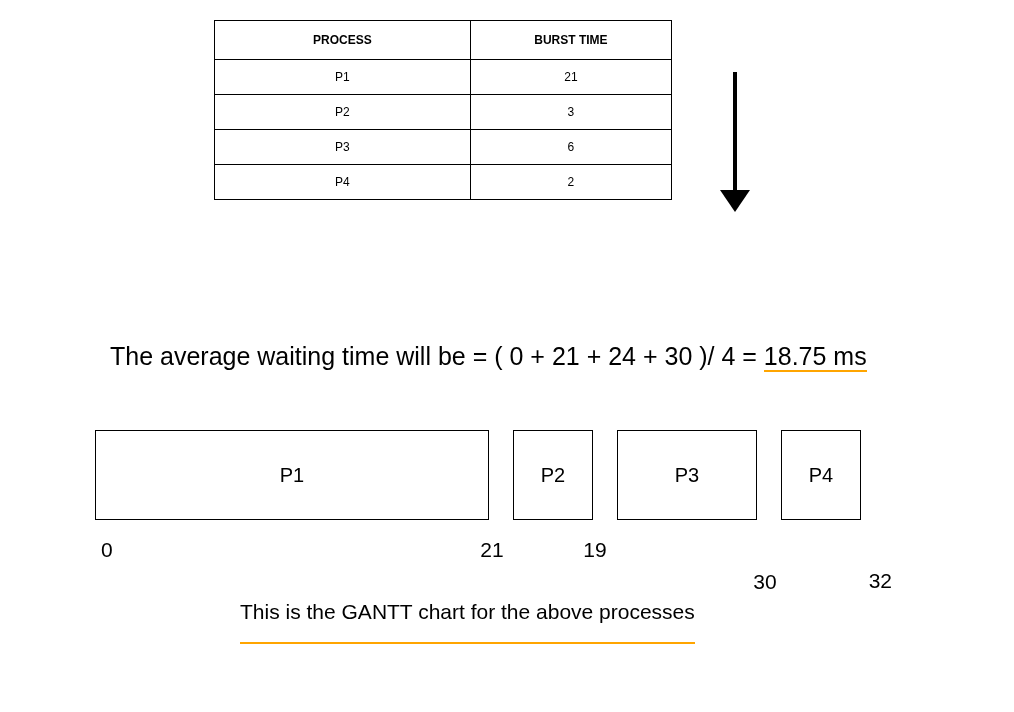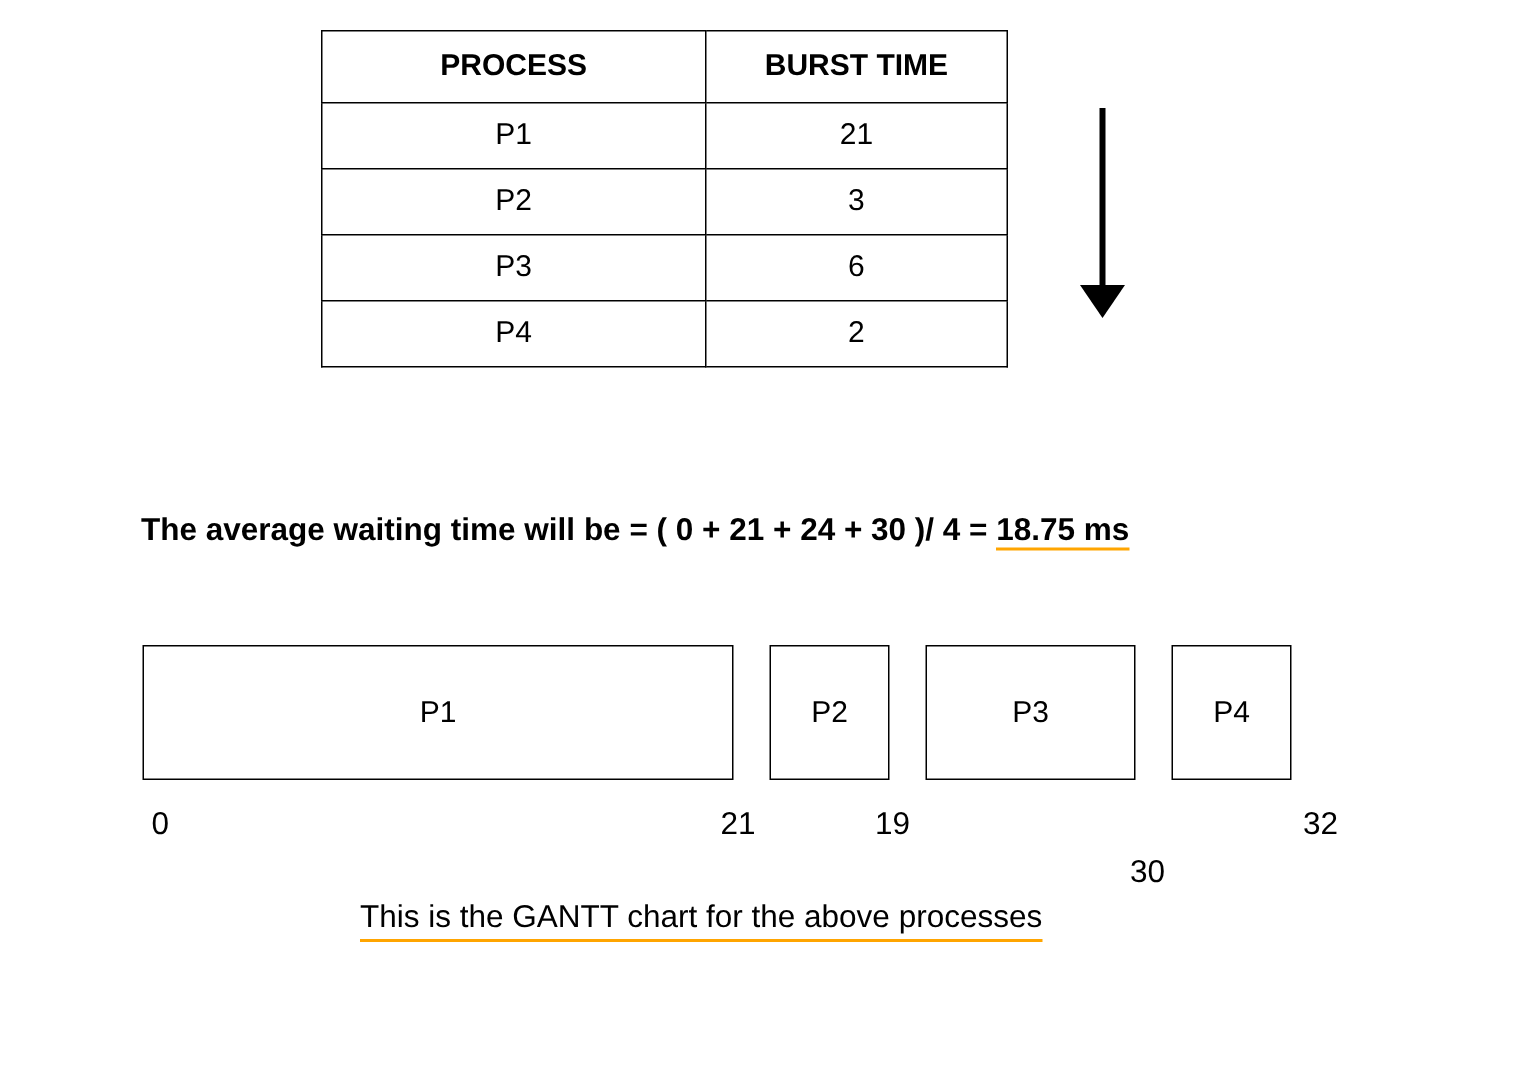--- a/index.html
+++ b/index.html
@@ -23,21 +23,21 @@
     left: 214px;
     top: 20px;
     border-collapse: collapse;
     width: 458px;
   }
   .proc-table th,
   .proc-table td {
     border: 1.5px solid #000;
     text-align: center;
     padding: 10px 0;
-    font-size: 20px;
+    font-size: 12px;
     font-weight: 400;
   }
   .proc-table th {
     font-weight: 700;
     padding: 12px 0;
   }
   .proc-table th:first-child,
   .proc-table td:first-child {
     width: 56%;
   }
@@ -65,36 +65,35 @@
     width: 0;
     height: 0;
     border-left: 15px solid transparent;
     border-right: 15px solid transparent;
     border-top: 22px solid #000;
   }
 
   
   .avg-line {
     position: absolute;
-    left: 94px;
+    left: 110px;
     top: 342px;
-    font-size: 21px;
-    font-weight: bold;
+    font-size: 25px;
   }
   .avg-line .result {
     border-bottom: 2px solid orange;
   }
 
   .caption {
     position: absolute;
     left: 240px;
     top: 600px;
     font-size: 21px;
     border-bottom: 2px solid orange;
-    padding-bottom: 2px;
+    padding-bottom: 18px;
   }
 
   
   .gantt-wrap {
     position: absolute;
     left: 95px;
     top: 430px;
     width: 810px;
   }
   .gantt {
@@ -123,21 +122,21 @@
     position: relative;
     margin-top: 18px;
     font-size: 21px;
     height: 24px;
   }
   .tick { position: absolute; transform: translateX(-50%); }
   .t0  { left: 6px; transform: none; }
   .t21 { left: 397px; }
   .t24 { left: 500px; }
   .t30 { left: 670px; margin-top: 32px; }
-  .t32 { left: 790px; transform: translateX(-70%); }
+  .t32 { left: 790px; transform: translateX(-70%); margin-top: 31px; }
 
 </style>
 </head>
 <body>
 
 <div class="page">
 
   <table class="proc-table">
     <thead>
       <tr>

